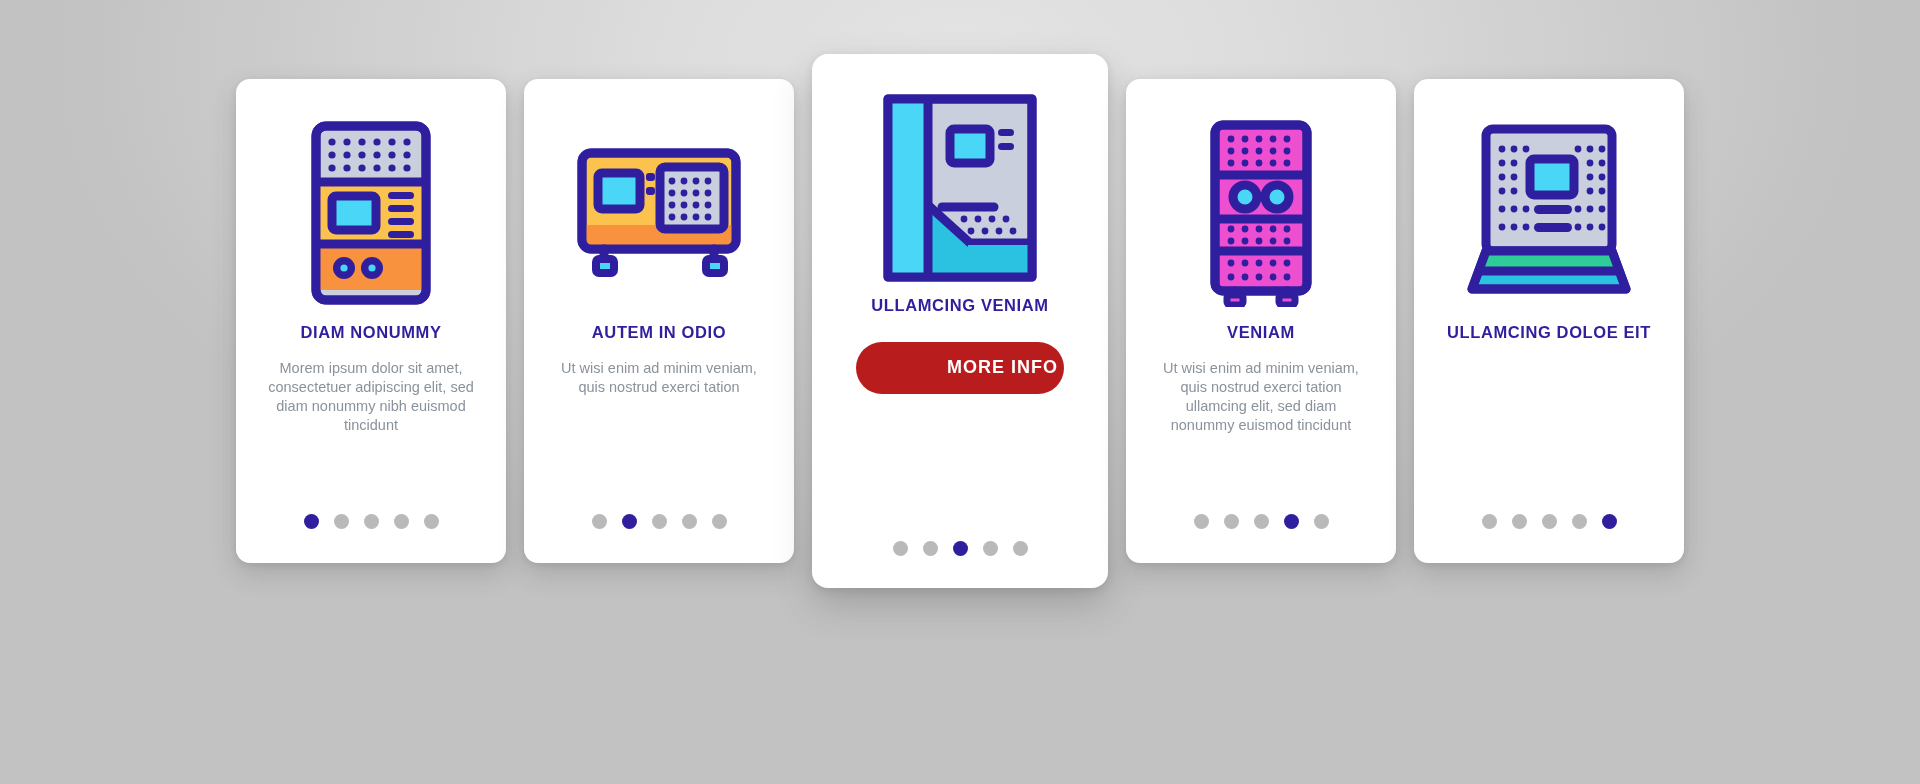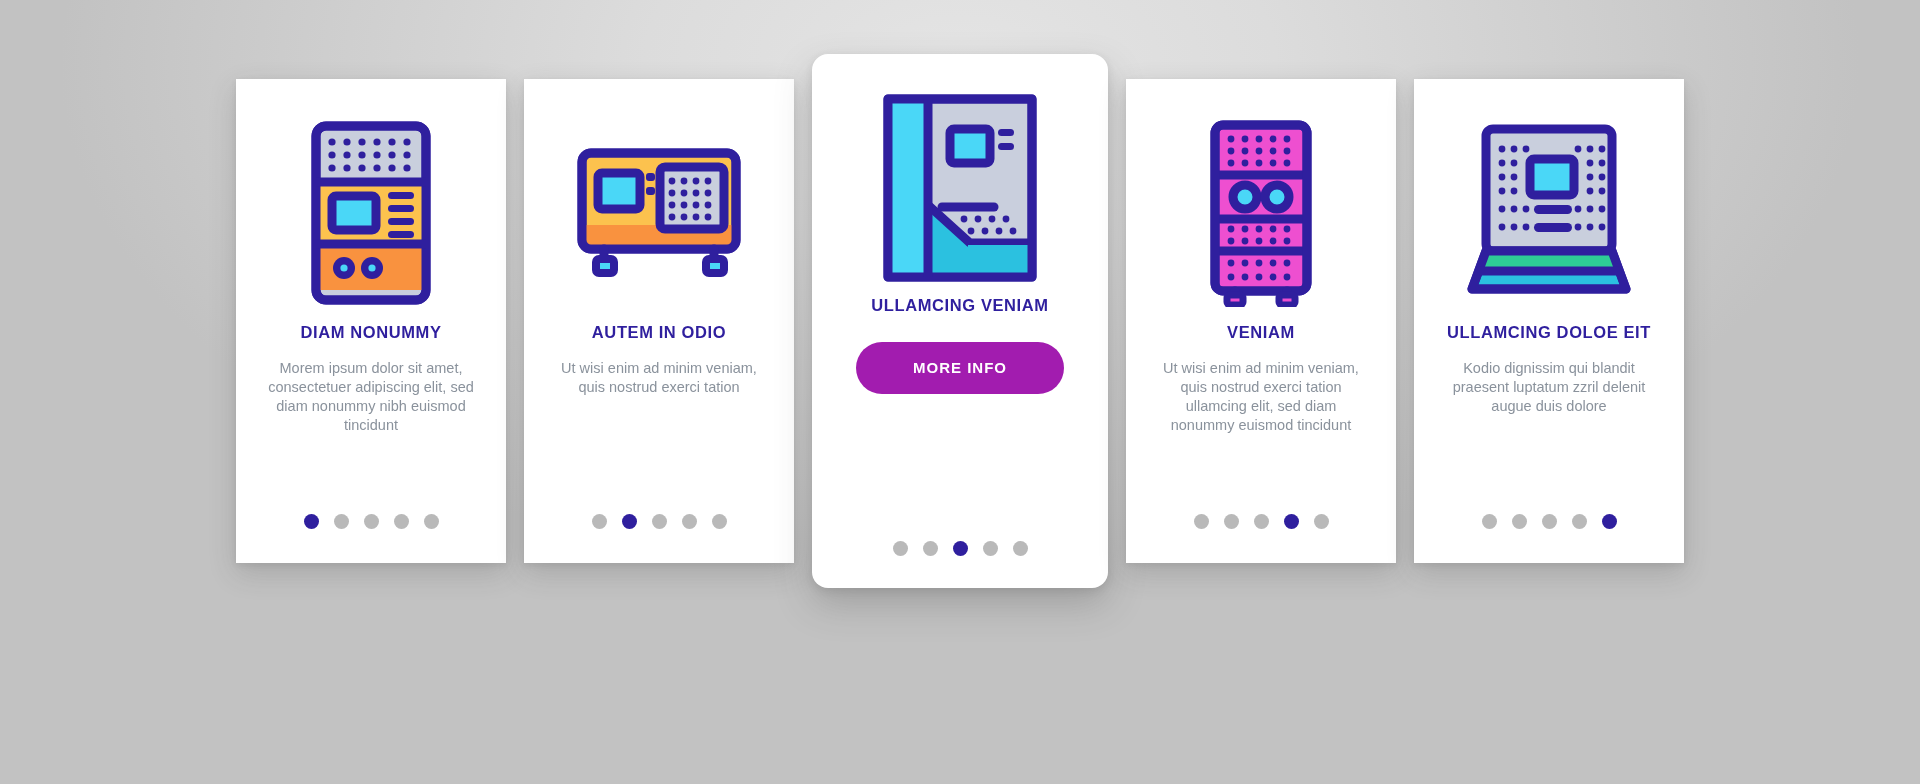--- a/index.html
+++ b/index.html
@@ -31,21 +31,21 @@
     justify-content: center;
     align-items: flex-start;
     gap: 18px;
     padding-top: 79px;
     box-sizing: border-box;
   }
 
   .card {
     width: 270px;
     background: #ffffff;
-    border-radius: 0;
+    border-radius: 14px;
     box-shadow: 0 10px 26px rgba(60,60,60,0.20), 0 2px 6px rgba(60,60,60,0.10);
     display: flex;
     flex-direction: column;
     align-items: center;
     box-sizing: border-box;
     padding: 0 16px;
     position: relative;
   }
 
   .card.side {
@@ -86,31 +86,32 @@
     font-size: 14.5px;
     line-height: 1.32;
     text-align: center;
     margin-top: 16px;
     max-width: 215px;
   }
   .card.featured .card-body { margin-top: 14px; max-width: 205px; }
 
   .cta-button {
     margin-top: 26px;
-    background: #a21caf;
+    background: #b91c1c;
     color: #ffffff;
     border: none;
     border-radius: 28px;
     width: 208px;
     height: 52px;
-    font-size: 15px;
+    font-size: 18px;
     font-weight: bold;
     letter-spacing: 1px;
     font-family: "Liberation Sans", sans-serif;
     cursor: pointer;
+    text-align: right;
   }
 
   .dots {
     position: absolute;
     bottom: 34px;
     left: 0;
     right: 0;
     display: flex;
     justify-content: center;
     gap: 15px;
@@ -381,21 +382,20 @@
               <circle cx="60" cy="104" r="3.4"></circle>
             <circle cx="112" cy="104" r="3.4"></circle>
               <circle cx="124" cy="104" r="3.4"></circle>
               <circle cx="136" cy="104" r="3.4"></circle>
             <rect x="68" y="82" width="38" height="9" rx="4.5"></rect>
             <rect x="68" y="100" width="38" height="9" rx="4.5"></rect>
           </g>
         </svg>
       </div>
       <div class="card-title">ULLAMCING DOLOE EIT</div>
-      <div class="card-body">Kodio dignissim qui blandit praesent luptatum zzril delenit augue duis dolore</div>
       <div class="dots">
         <span class="dot"></span>
         <span class="dot"></span>
         <span class="dot"></span>
         <span class="dot"></span>
         <span class="dot active"></span>
       </div>
     </div>
 
   </div>

